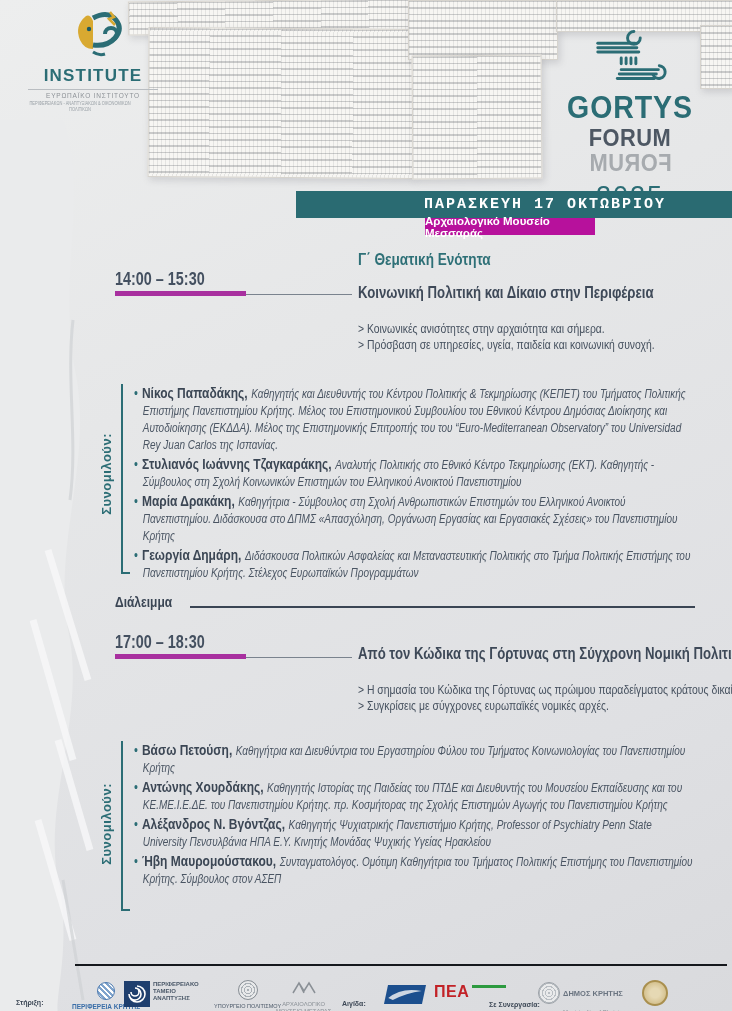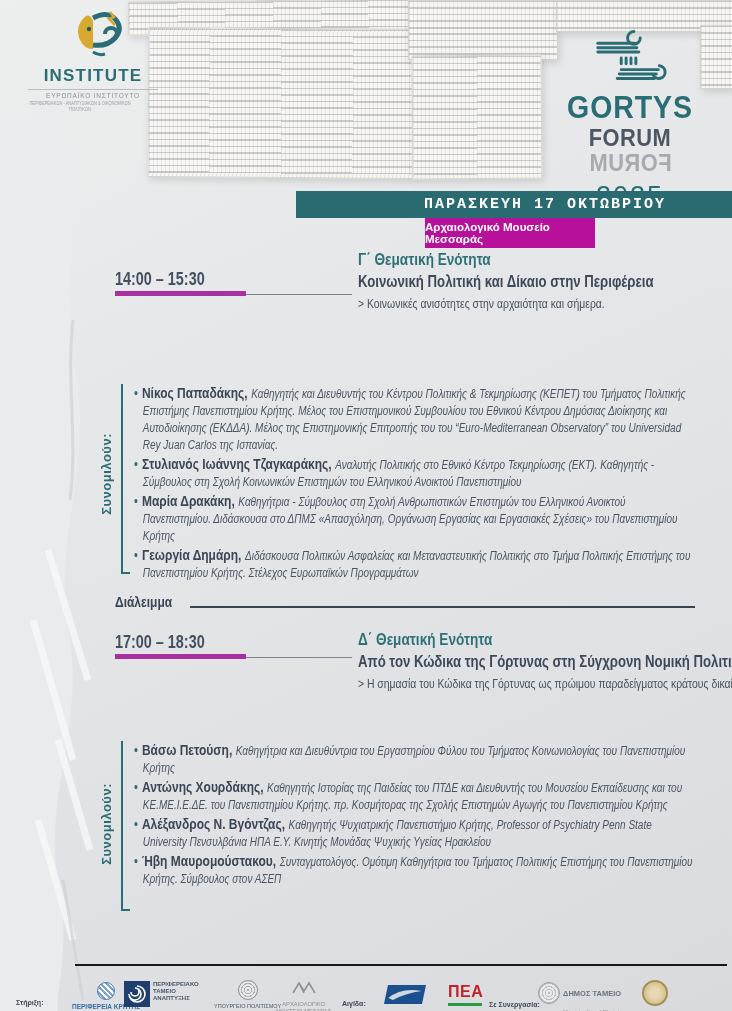--- a/index.html
+++ b/index.html
@@ -30,30 +30,30 @@
   
   .brand{left:546px;top:26px;width:168px;text-align:center;}
   .brand-title{font-size:31px;font-weight:bold;color:#2b6d75;letter-spacing:1px;line-height:1;transform:scaleX(.92);transform-origin:50% 0;margin-top:4px;}
   .brand-forum{font-size:23px;font-weight:600;color:#4d5763;letter-spacing:.5px;line-height:1.1;transform:scaleX(.95);transform-origin:50% 0;margin-top:3px;}
   .brand-forum .mir{display:inline-block;transform:scaleX(-1);color:#a7abaf;}
   .brand-year{font-size:27px;font-weight:400;color:#2b6d75;letter-spacing:2px;margin-top:4px;}
 
   
   .banner{left:296px;top:191px;width:436px;height:27px;background:#2a6b72;display:flex;align-items:center;justify-content:center;padding-left:62px;box-sizing:border-box;}
   .banner span{font-family:"Liberation Mono",monospace;font-weight:bold;font-size:15px;letter-spacing:2px;color:#ffffff;}
-  .badge{left:425px;top:218px;width:170px;height:30px;background:#b7119c;display:flex;align-items:center;justify-content:center;}
+  .badge{left:425px;top:218px;width:170px;height:17px;background:#b7119c;display:flex;align-items:center;justify-content:center;}
   .badge span{color:#fff;font-weight:bold;font-size:11.5px;}
 
   
   .time{font-size:18px;font-weight:bold;color:#445060;}
   .timebar{height:5px;background:#a8309f;}
   .timetail{height:1px;background:#7a838e;}
   .slabel{font-size:17px;font-weight:bold;color:#2e7077;line-height:19px;}
-  .stitle{font-size:16.5px;font-weight:bold;color:#3e4958;line-height:19px;margin-top:3px;}
-  .sbullets{margin-top:5px;font-size:13px;color:#46515f;}
+  .stitle{font-size:16.5px;font-weight:bold;color:#3e4958;line-height:19px;margin-top:14px;}
+  .sbullets{margin-top:19px;font-size:13px;color:#46515f;}
   .sbullets .cond{line-height:15.5px;}
 
   .vlabel{position:absolute;writing-mode:vertical-rl;transform:rotate(180deg);color:#2b6d75;font-weight:bold;font-size:13px;letter-spacing:.5px;}
   .bracket{position:absolute;border-left:2px solid #2b6d75;border-bottom:2px solid #2b6d75;width:7px;}
   .speakers{position:absolute;width:700px;transform:scaleX(.8);transform-origin:0 0;}
   .speaker{padding-left:11px;text-indent:-11px;margin-bottom:3px;line-height:16px;}
   .speaker::before{content:"•";color:#2b6d75;margin-right:5px;font-size:14px;}
   .sp-name{font-weight:bold;font-size:15px;color:#3b4654;}
   .sp-bio{font-style:italic;font-size:12.5px;color:#4a5563;}
 
@@ -134,20 +134,21 @@
 
 <div class="abs" style="left:115px;top:269px;"><span class="time cond">14:00 – 15:30</span></div>
 <div class="abs timebar" style="left:115px;top:291px;width:131px;"></div>
 <div class="abs timetail" style="left:246px;top:294px;width:106px;"></div>
 
 <div class="abs" style="left:358px;top:250px;width:374px;">
   <div class="slabel"><span class="cond">Γ΄ Θεματική Ενότητα</span></div>
   <div class="stitle"><span class="cond">Κοινωνική Πολιτική και Δίκαιο στην Περιφέρεια</span></div>
   <div class="sbullets">
     <div><span class="cond">&gt; Κοινωνικές ανισότητες στην αρχαιότητα και σήμερα.</span></div>
+    <div><span class="cond">&gt; Πρόσβαση σε υπηρεσίες, υγεία, παιδεία και κοινωνική συνοχή.</span></div>
   </div>
 </div>
 
 <div class="vlabel" style="left:99px;top:433px;">Συνομιλούν:</div>
 <div class="bracket" style="left:121px;top:384px;height:188px;"></div>
 
 <div class="speakers" style="left:134px;top:385px;">
   <div class="speaker"><span class="sp-name">Νίκος Παπαδάκης,</span> <span class="sp-bio">Καθηγητής και Διευθυντής του Κέντρου Πολιτικής &amp; Τεκμηρίωσης (ΚΕΠΕΤ) του Τμήματος Πολιτικής Επιστήμης Πανεπιστημίου Κρήτης. Μέλος του Επιστημονικού Συμβουλίου του Εθνικού Κέντρου Δημόσιας Διοίκησης και Αυτοδιοίκησης (ΕΚΔΔΑ). Μέλος της Επιστημονικής Επιτροπής του του “Euro-Mediterranean Observatory” του Universidad Rey Juan Carlos της Ισπανίας.</span></div>
   <div class="speaker"><span class="sp-name">Στυλιανός Ιωάννης Τζαγκαράκης,</span> <span class="sp-bio">Αναλυτής Πολιτικής στο Εθνικό Κέντρο Τεκμηρίωσης (ΕΚΤ). Καθηγητής - Σύμβουλος στη Σχολή Κοινωνικών Επιστημών του Ελληνικού Ανοικτού Πανεπιστημίου</span></div>
   <div class="speaker"><span class="sp-name">Μαρία Δρακάκη,</span> <span class="sp-bio">Καθηγήτρια - Σύμβουλος στη Σχολή Ανθρωπιστικών Επιστημών του Ελληνικού Ανοικτού Πανεπιστημίου. Διδάσκουσα στο ΔΠΜΣ «Απασχόληση, Οργάνωση Εργασίας και Εργασιακές Σχέσεις» του Πανεπιστημίου Κρήτης</span></div>
@@ -155,24 +156,24 @@
 </div>
 
 <div class="abs" style="left:115px;top:593px;"><span class="break-label cond">Διάλειμμα</span></div>
 <div class="abs break-line" style="left:190px;top:606px;width:505px;"></div>
 
 <div class="abs" style="left:115px;top:632px;"><span class="time cond">17:00 – 18:30</span></div>
 <div class="abs timebar" style="left:115px;top:654px;width:131px;"></div>
 <div class="abs timetail" style="left:246px;top:657px;width:106px;"></div>
 
 <div class="abs" style="left:358px;top:630px;width:374px;">
-  <div class="slabel"><span class="cond">Δ΄ Θεματική Ενότητα</span></div>
   <div class="stitle"><span class="cond">Από τον Κώδικα της Γόρτυνας στη Σύγχρονη Νομική Πολιτική</span></div>
   <div class="sbullets">
     <div><span class="cond">&gt; Η σημασία του Κώδικα της Γόρτυνας ως πρώιμου παραδείγματος κράτους δικαίου.</span></div>
+    <div><span class="cond">&gt; Συγκρίσεις με σύγχρονες ευρωπαϊκές νομικές αρχές.</span></div>
   </div>
 </div>
 
 <div class="vlabel" style="left:99px;top:783px;">Συνομιλούν:</div>
 <div class="bracket" style="left:121px;top:741px;height:168px;"></div>
 
 <div class="speakers" style="left:134px;top:742px;">
   <div class="speaker"><span class="sp-name">Βάσω Πετούση,</span> <span class="sp-bio">Καθηγήτρια και Διευθύντρια του Εργαστηρίου Φύλου του Τμήματος Κοινωνιολογίας του Πανεπιστημίου Κρήτης</span></div>
   <div class="speaker"><span class="sp-name">Αντώνης Χουρδάκης,</span> <span class="sp-bio">Καθηγητής Ιστορίας της Παιδείας του ΠΤΔΕ και Διευθυντής του Μουσείου Εκπαίδευσης και του ΚΕ.ΜΕ.Ι.Ε.ΔΕ. του Πανεπιστημίου Κρήτης. πρ. Κοσμήτορας της Σχολής Επιστημών Αγωγής του Πανεπιστημίου Κρήτης</span></div>
   <div class="speaker"><span class="sp-name">Αλέξανδρος Ν. Βγόντζας,</span> <span class="sp-bio">Καθηγητής Ψυχιατρικής Πανεπιστήμιο Κρήτης, Professor of Psychiatry Penn State University Πενσυλβάνια ΗΠΑ Ε.Υ. Κινητής Μονάδας Ψυχικής Υγείας Ηρακλείου</span></div>
@@ -221,32 +222,32 @@
   </div>
 
 <div class="fitem" style="left:386px;top:985px;">
   <span style="width:38px;height:19px;background:#1c4f8e;transform:skewX(-12deg);display:inline-block;">
     <svg width="38" height="19" viewBox="0 0 38 19">
         <path d="M3,13 Q14,2 35,6 Q20,8 8,15 Z" fill="#cdd6e2"></path>
       </svg>
   </span>
 </div>
 
-<div class="fitem" style="left:448px;top:984px;flex-direction:column;">
+<div class="fitem" style="left:434px;top:984px;flex-direction:row;">
   <span style="font-weight:bold;font-size:16px;color:#c22227;line-height:15px;letter-spacing:.5px;">ΠΕΑ</span>
   <span style="display:block;width:34px;height:3px;background:#2c9a3f;margin-top:1px;"></span>
 </div>
 
 <div class="fitem" style="left:489px;top:1001px;">
     <span class="flabel">Σε Συνεργασία:</span>
   </div>
 
 <div class="fitem" style="left:538px;top:982px;">
   <span class="seal" style="width:22px;height:22px;border:1.5px solid #9aa0a6;display:inline-block;background:repeating-radial-gradient(circle,#b9bec3 0 1px,#e9eaeb 1px 3px);"></span>
   <span style="display:inline-block;">
-    <span class="flogo-text" style="font-weight:bold;font-size:7.5px;color:#6a7480;">ΔΗΜΟΣ ΤΑΜΕΙΟ</span><br>
+    <span class="flogo-text" style="font-weight:bold;font-size:7.5px;color:#6a7480;">ΔΗΜΟΣ ΚΡΗΤΗΣ</span><br>
     <span class="flogo-text" style="font-size:6px;color:#8a9096;">Municipality of Phaistos</span>
   </span>
 </div>
 
 <div class="fitem" style="left:642px;top:980px;">
   <span class="seal" style="width:26px;height:26px;border:2px solid #a98f4e;display:inline-block;background:radial-gradient(circle,#e6d9b4 30%,#c9b176 100%);"></span>
 </div>
 
 </body></html>

